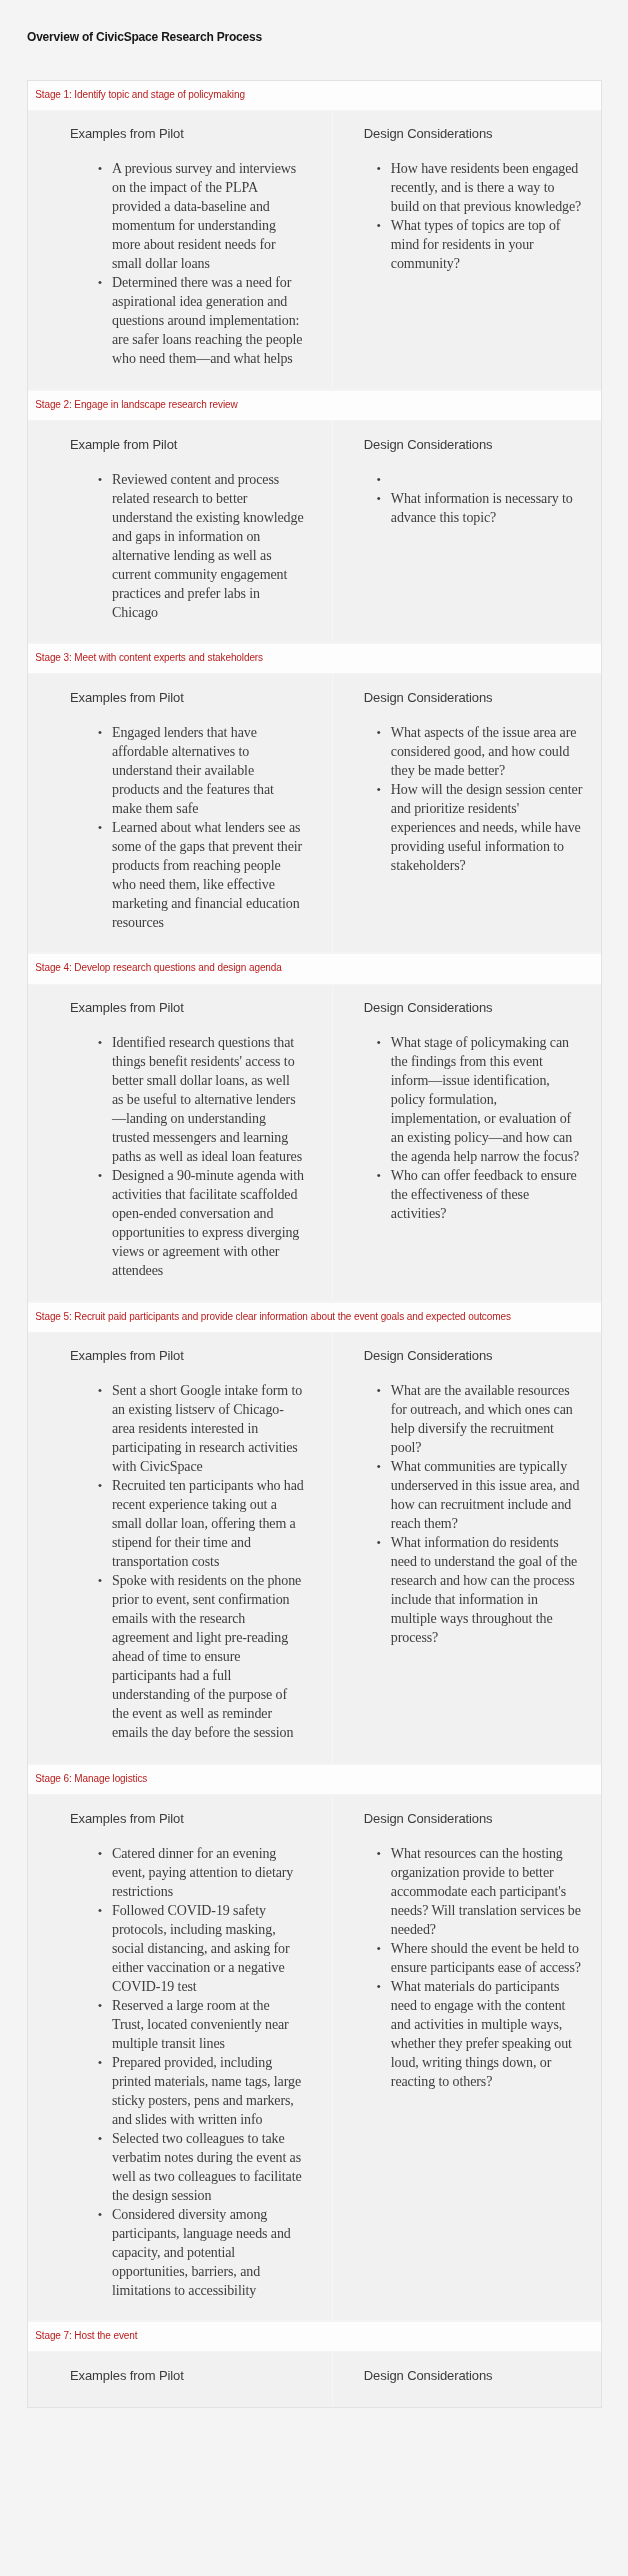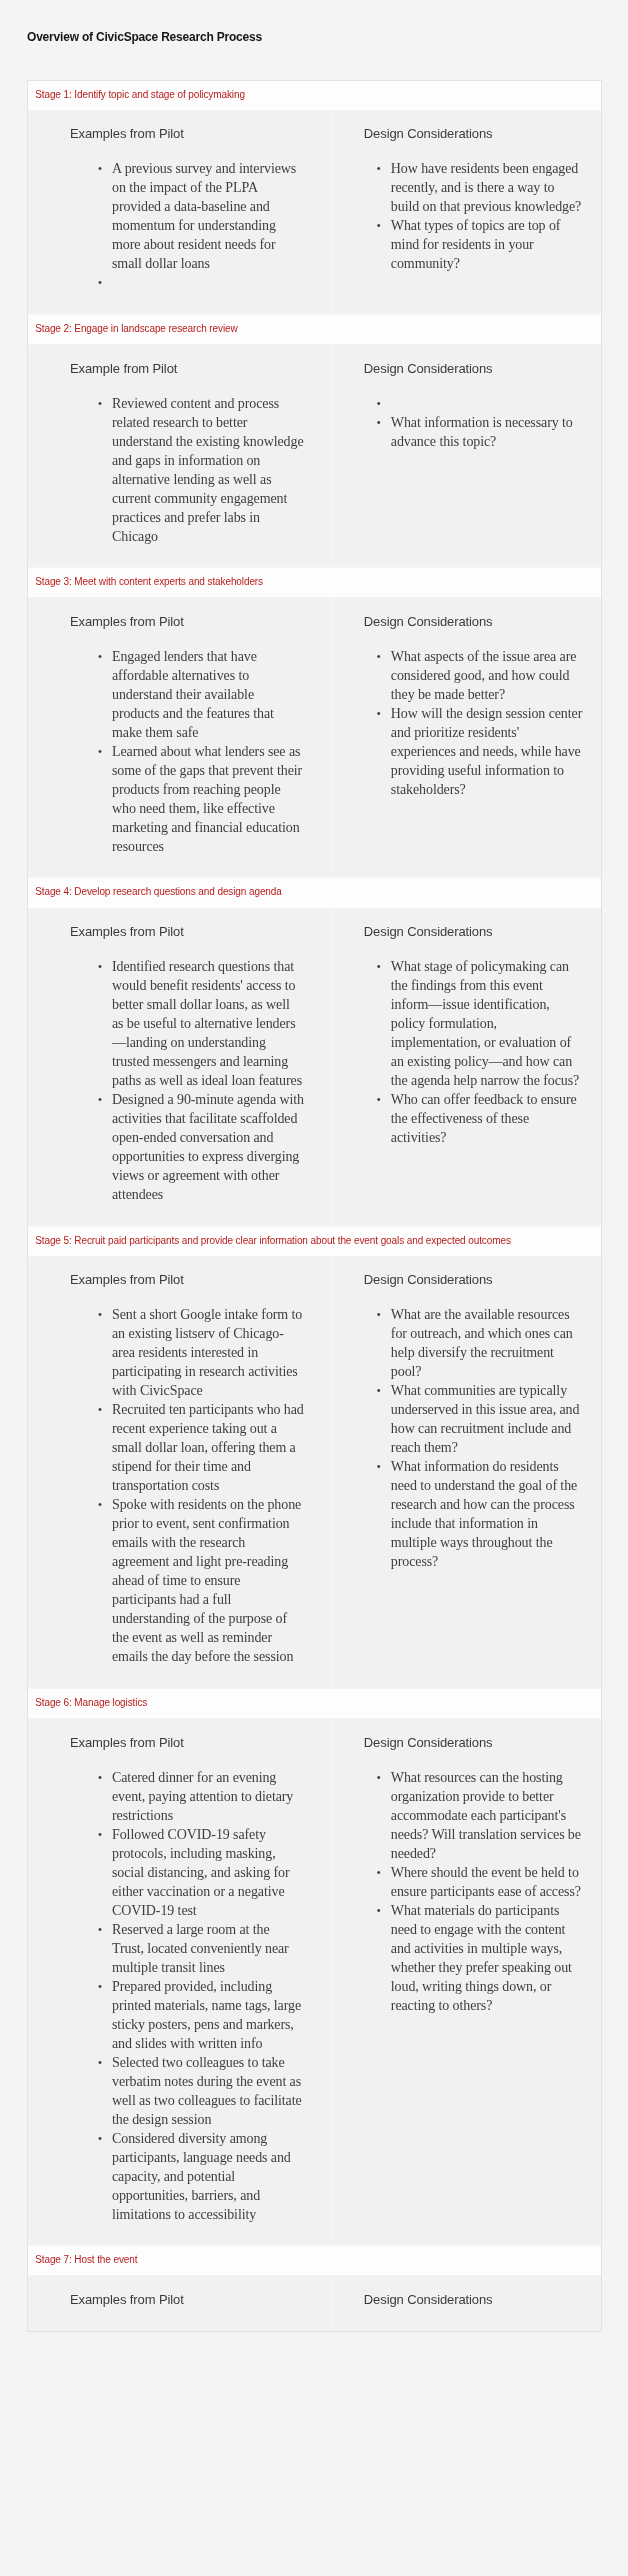--- a/index.html
+++ b/index.html
@@ -102,20 +102,21 @@
     <div class="stage-content">
       <div class="col col-left">
         <div class="col-header">Examples from Pilot</div>
         <ul class="bullets">
               <li>
                 <span class="dot">•</span>
                 <span class="li-text">A previous survey and interviews on the impact of the PLPA provided a data-baseline and momentum for understanding more about resident needs for small dollar loans</span>
               </li>
               <li>
                 <span class="dot">•</span>
+                <span class="li-text">Determined there was a need for aspirational idea generation and questions around implementation: are safer loans reaching the people who need them—and what helps</span>
               </li>
             </ul>
       </div>
       <div class="col col-right">
         <div class="col-header">Design Considerations</div>
         <ul class="bullets">
               <li>
                 <span class="dot">•</span>
                 <span class="li-text">How have residents been engaged recently, and is there a way to build on that previous knowledge?</span>
               </li>
@@ -188,21 +189,21 @@
   </section>
 
   <section class="stage">
     <div class="stage-band">Stage 4: Develop research questions and design agenda</div>
     <div class="stage-content">
       <div class="col col-left">
         <div class="col-header">Examples from Pilot</div>
         <ul class="bullets">
               <li>
                 <span class="dot">•</span>
-                <span class="li-text">Identified research questions that would benefit residents' access to better small dollar loans, as well as be useful to alternative lenders—landing on understanding trusted messengers and learning paths as well as ideal loan features</span>
+                <span class="li-text">Identified research questions that things benefit residents' access to better small dollar loans, as well as be useful to alternative lenders—landing on understanding trusted messengers and learning paths as well as ideal loan features</span>
               </li>
               <li>
                 <span class="dot">•</span>
                 <span class="li-text">Designed a 90-minute agenda with activities that facilitate scaffolded open-ended conversation and opportunities to express diverging views or agreement with other attendees</span>
               </li>
             </ul>
       </div>
       <div class="col col-right">
         <div class="col-header">Design Considerations</div>
         <ul class="bullets">

